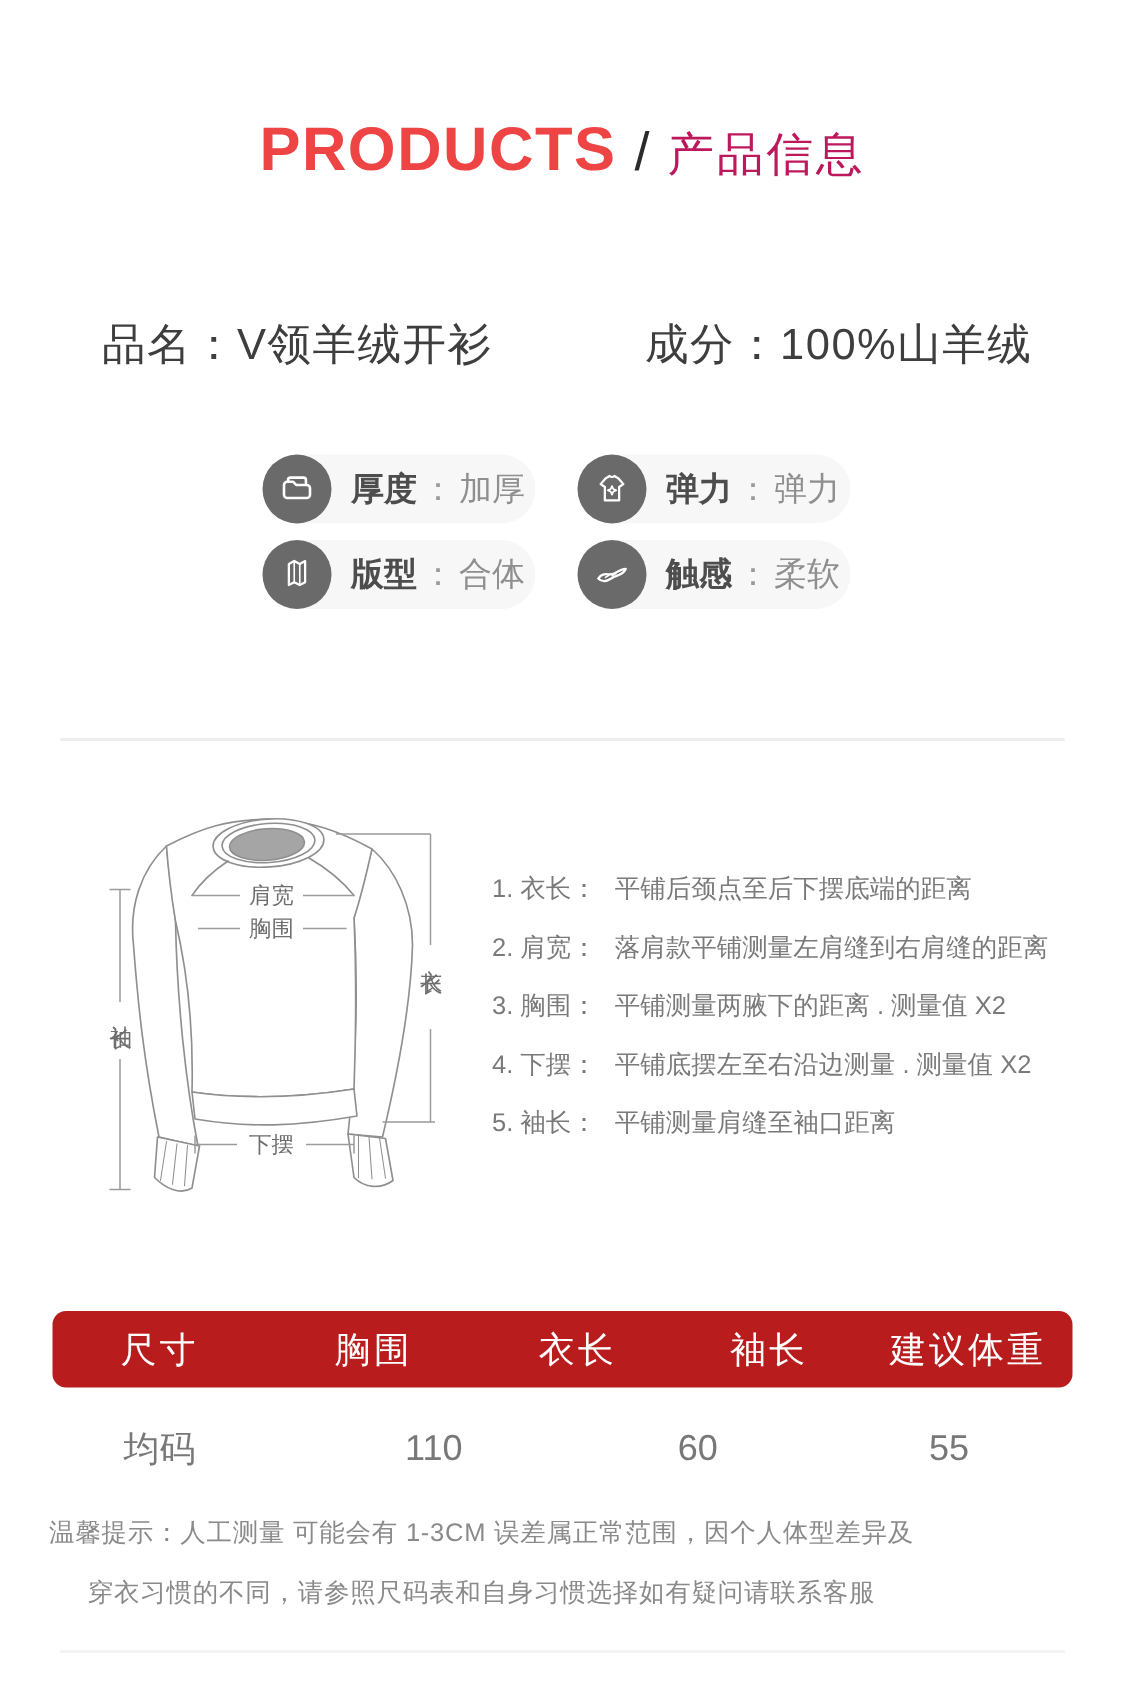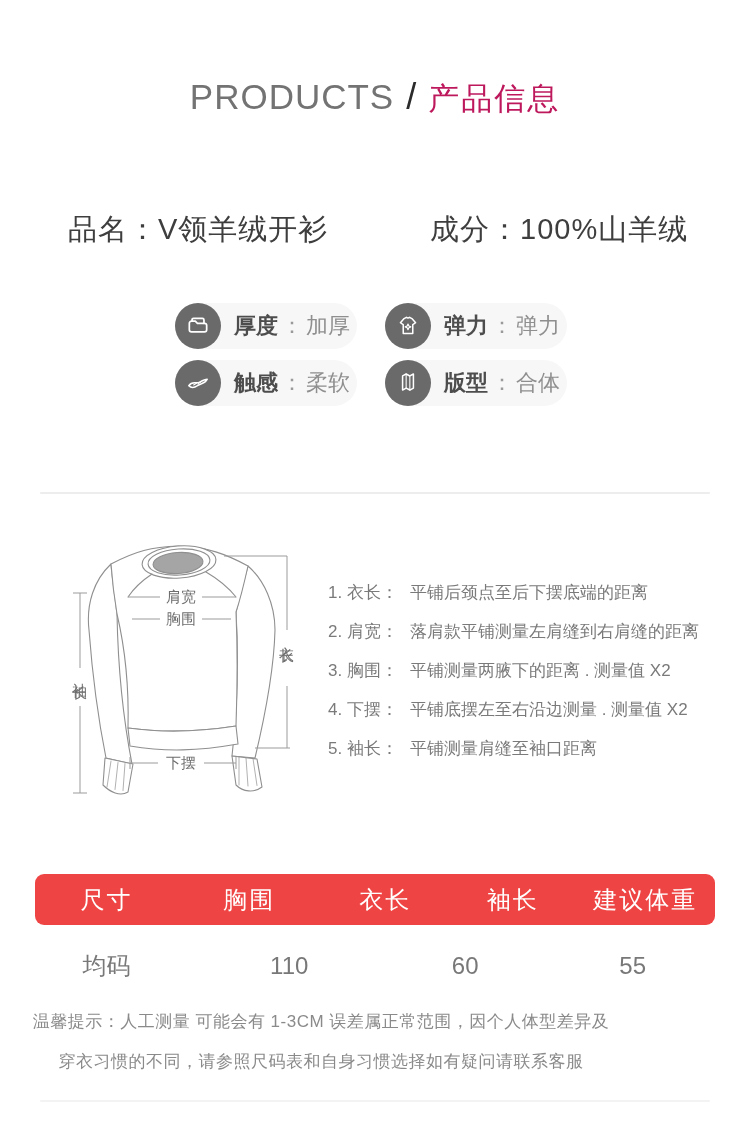--- a/index.html
+++ b/index.html
@@ -8,21 +8,21 @@
   .page {
     position: relative; width: 750px; height: 1134px;
     background: #fff; overflow: hidden; margin: 0 auto;
   }
 
   
   .title-row {
     position: absolute; top: 76px; left: 0; width: 750px;
     display: flex; justify-content: center; align-items: baseline; gap: 12px;
   }
-  .title-en { font-size: 35px; font-weight: 400; color: #737373; letter-spacing: 1px; }
+  .title-en { font-size: 41px; font-weight: 700; color: #ef4444; letter-spacing: 1px; }
   .title-sep { font-size: 36px; font-weight: 300; color: #2b2b2b; }
   .title-zh { font-size: 31px; font-weight: 500; color: #be185d; letter-spacing: 2px; }
 
   
   .info-field { position: absolute; top: 210px; font-size: 29px; color: #3e3e3e; letter-spacing: 1px; white-space: nowrap; }
   .info-field .lbl { color: #3e3e3e; }
   .info-field .val { color: #3e3e3e; }
   .info-field.f0 { left: 68px; }
   .info-field.f1 { left: 430px; }
 
@@ -61,21 +61,21 @@
     position: absolute; left: 328px; top: 583px; width: 400px;
     display: flex; flex-direction: column; gap: 19px;
   }
   .measure-item { display: flex; font-size: 17px; color: #7a7a7a; line-height: 20px; }
   .measure-item .m-lbl { white-space: nowrap; margin-right: 12px; }
   .measure-item .m-desc { white-space: nowrap; }
 
   
   .size-table { position: absolute; left: 35px; top: 874px; width: 680px; }
   .st-header {
-    height: 51px; background: #ef4444; border-radius: 9px;
+    height: 51px; background: #b91c1c; border-radius: 9px;
     display: flex; align-items: center; color: #fff; font-size: 24px; letter-spacing: 2px;
   }
   .st-row { height: 62px; margin-top: 10px; display: flex; align-items: center; color: #787878; font-size: 24px; gap: 40px; }
   .st-cell { text-align: center; }
   .c0 { width: 21%; } .c1 { width: 21%; } .c2 { width: 19%; } .c3 { width: 18.5%; } .c4 { width: 20.5%; }
 
   
   .notes { position: absolute; left: 0; top: 1002px; width: 642px; text-align: center; }
   .note-line { font-size: 17px; color: #8a8a8a; letter-spacing: 0.5px; line-height: 40px; }
 </style>
@@ -115,35 +115,35 @@
           <path d="M8 5.5 L10.5 4 a2 2 0 0 0 3 0 L16 5.5 L19 9 l-2.6 1.8 V19 H7.6 v-8.2 L5 9 z"></path>
           <path d="M12 10.2 l0.8 1.8 1.8 0.8 -1.8 0.8 -0.8 1.8 -0.8 -1.8 -1.8 -0.8 1.8 -0.8 z" stroke-width="1.1"></path>
         </svg>
       </span>
       <span class="txt"><span class="b-lbl">弹力</span><span class="b-sep">：</span><span class="b-val">弹力</span></span>
     </div>
 
     <div class="badge">
       <span class="circle">
         <svg viewBox="0 0 24 24" fill="none" stroke="#ffffff" stroke-width="1.4" stroke-linejoin="round" stroke-linecap="round">
+          <path d="M7 5.5 v13 l3.3 -1.8 3.4 1.8 3.3 -1.8 v-13 l-3.3 1.8 -3.4 -1.8 -3.3 1.8 z"></path>
+          <path d="M10.3 3.7 v13 M13.7 5.5 v13" stroke-width="1"></path>
+        </svg>
+      </span>
+      <span class="txt"><span class="b-lbl">版型</span><span class="b-sep">：</span><span class="b-val">合体</span></span>
+    </div>
+
+    <div class="badge">
+      <span class="circle">
+        <svg viewBox="0 0 24 24" fill="none" stroke="#ffffff" stroke-width="1.4" stroke-linejoin="round" stroke-linecap="round">
           <path d="M3.5 14.5 C7 9.5 10 13.5 14 11 C16.5 9.5 18.5 8.5 20.5 8.5 C18.5 13 15 12 11.5 14.5 C8.5 16.5 5.5 16.5 3.5 14.5 Z"></path>
           <path d="M8 13.8 l2.5 -1.6 M12 12.8 l2.5 -1.6" stroke-width="1"></path>
         </svg>
       </span>
       <span class="txt"><span class="b-lbl">触感</span><span class="b-sep">：</span><span class="b-val">柔软</span></span>
-    </div>
-
-    <div class="badge">
-      <span class="circle">
-        <svg viewBox="0 0 24 24" fill="none" stroke="#ffffff" stroke-width="1.4" stroke-linejoin="round" stroke-linecap="round">
-          <path d="M7 5.5 v13 l3.3 -1.8 3.4 1.8 3.3 -1.8 v-13 l-3.3 1.8 -3.4 -1.8 -3.3 1.8 z"></path>
-          <path d="M10.3 3.7 v13 M13.7 5.5 v13" stroke-width="1"></path>
-        </svg>
-      </span>
-      <span class="txt"><span class="b-lbl">版型</span><span class="b-sep">：</span><span class="b-val">合体</span></span>
     </div>
 
   </div>
 
   <div class="divider top"></div>
 
   <div class="diagram">
     <svg viewBox="0 0 290 310">
       <g fill="#ffffff" stroke="#8f8f8f" stroke-width="1.1" stroke-linejoin="round" stroke-linecap="round">
 

